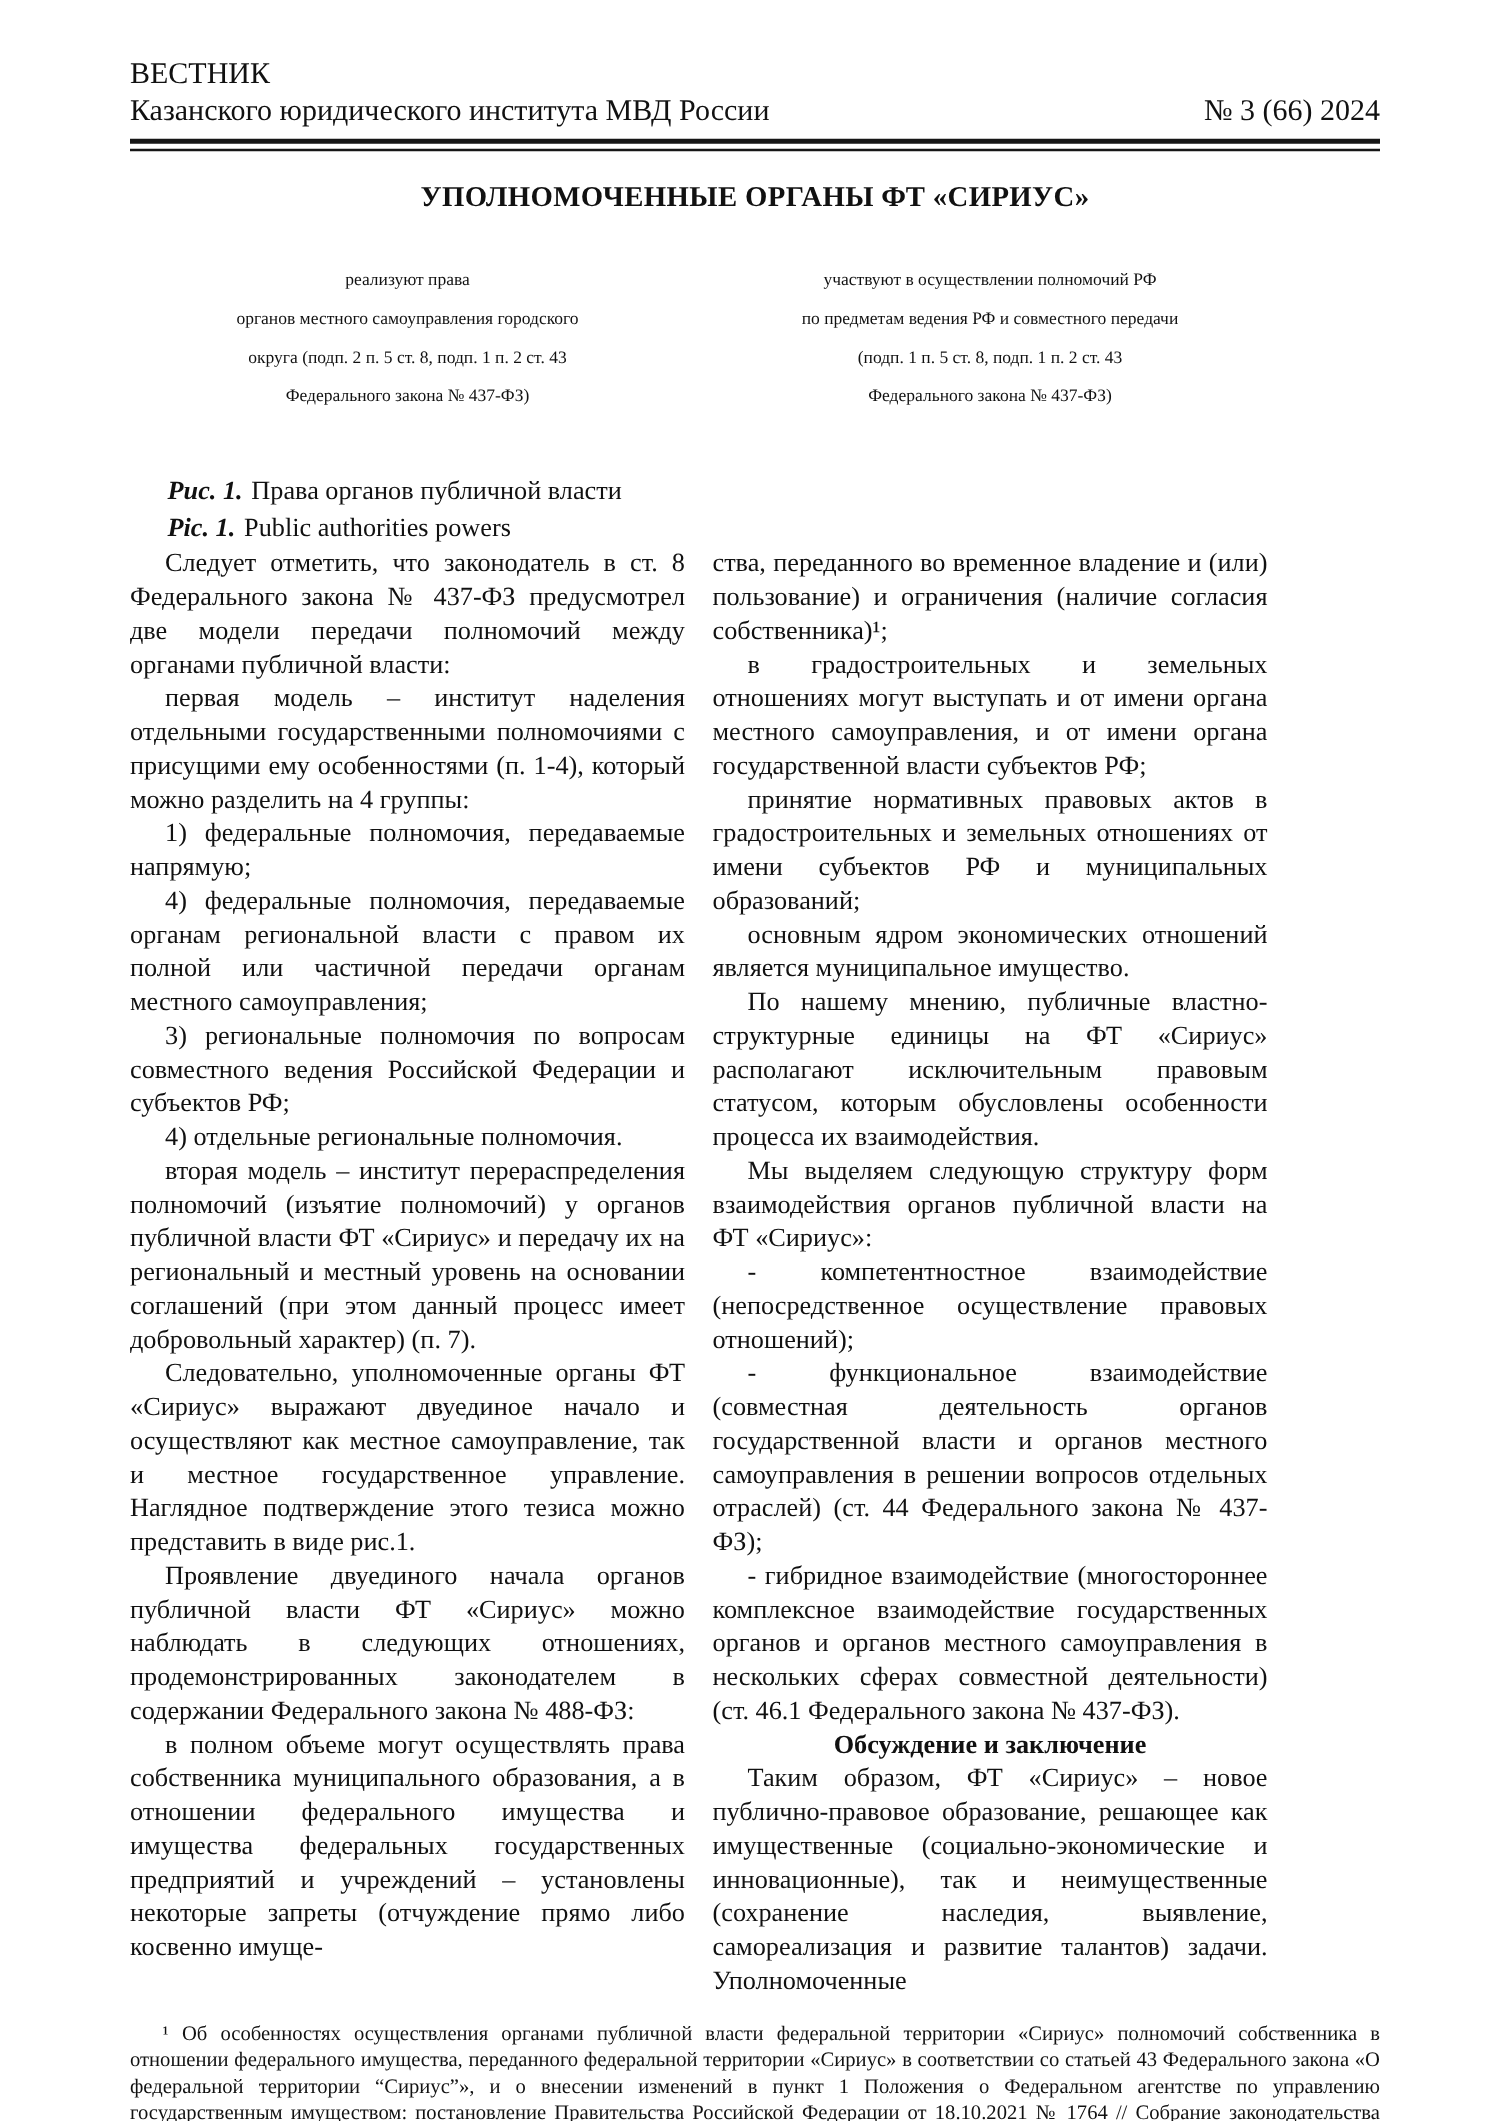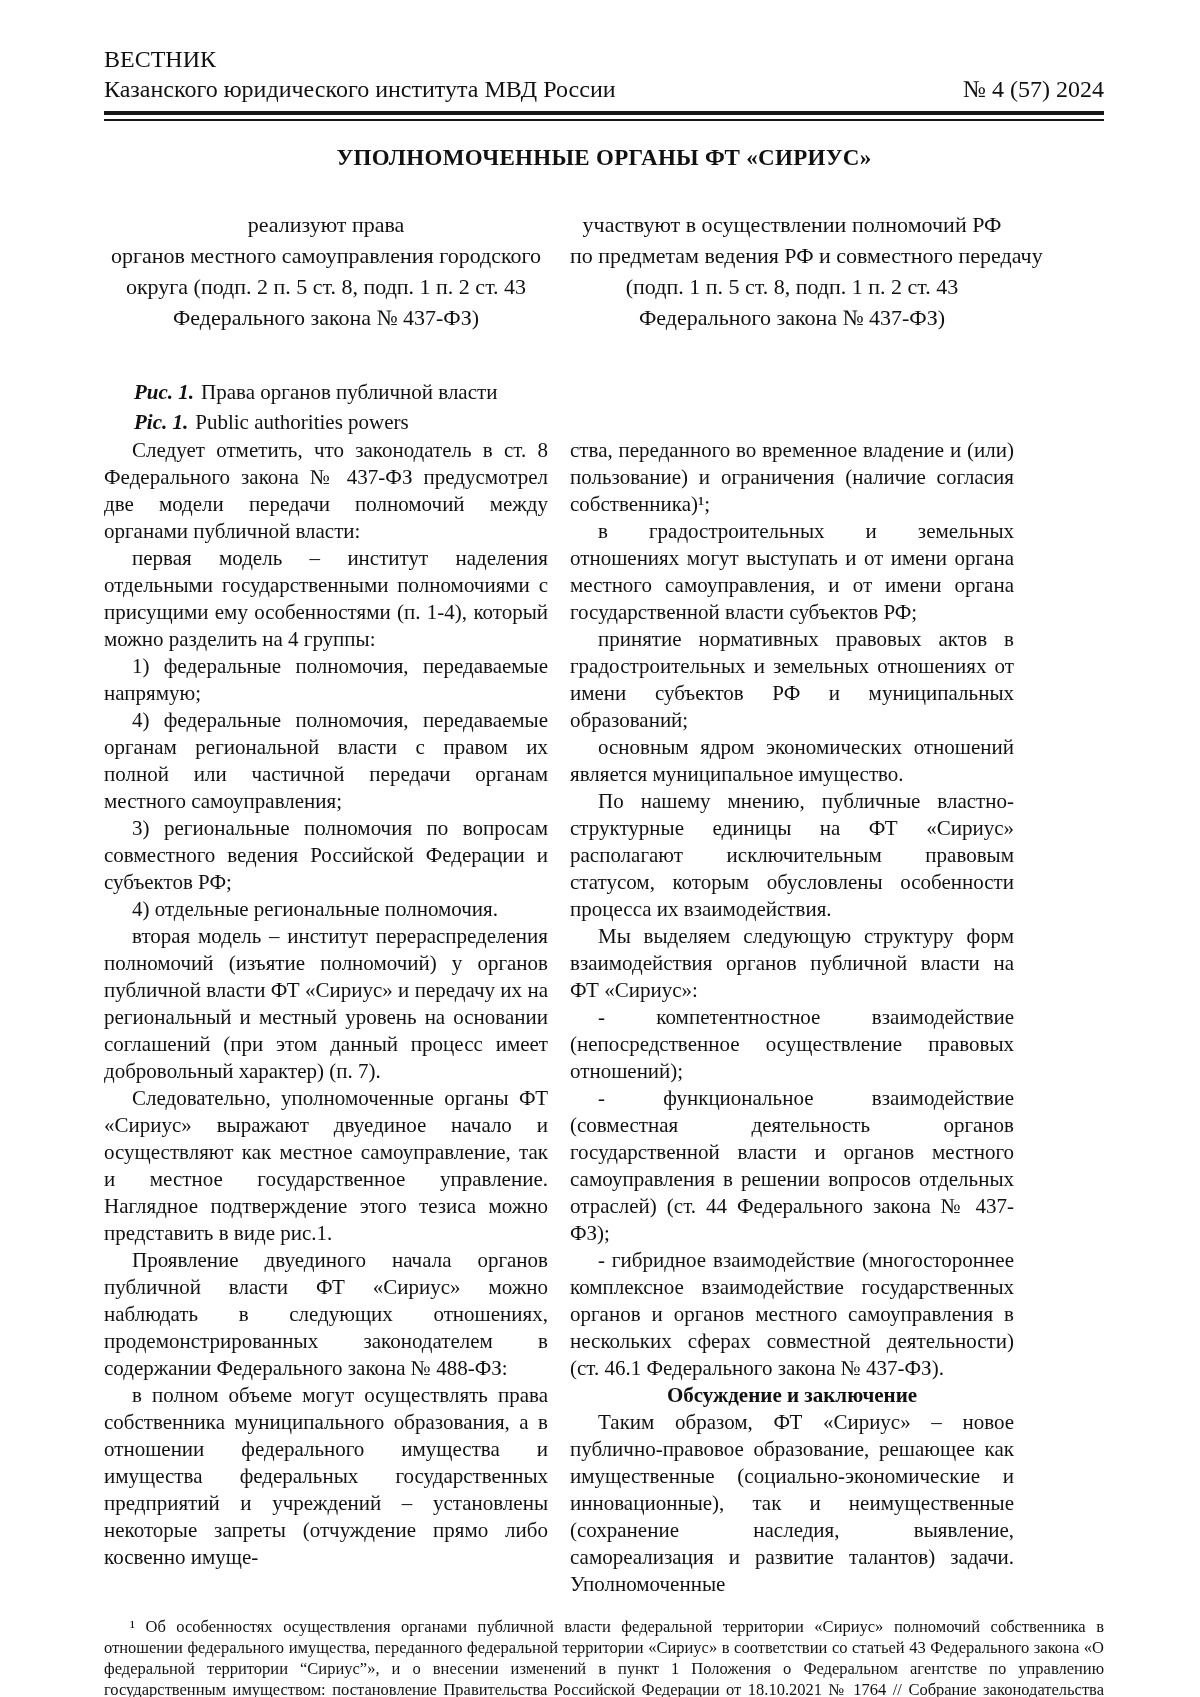--- a/index.html
+++ b/index.html
@@ -28,21 +28,21 @@
   
   .article-title {
     margin-top: 24px;
     text-align: center;
     font-size: 23px;
     font-weight: bold;
     letter-spacing: 0.3px;
   }
   
   .fig-cols { display: flex; gap: 22px; margin-top: 38px; }
-  .fig-col { width: 444px; text-align: center; font-size: 22px; line-height: 31px; }
+  .fig-col { width: 444px; text-align: center; font-size: 14px; line-height: 31px; }
   .fig-line { white-space: nowrap; }
   
   .caption { margin-top: 44px; padding-left: 30px; font-size: 21px; line-height: 30px; }
   .cap-label { font-weight: bold; font-style: italic; margin-right: 7px; }
   
   .columns { display: flex; gap: 22px; }
   .col { width: 444px; font-size: 21px; line-height: 27px; text-align: justify; }
   .col p { text-indent: 28px; }
   .col p.cont { text-indent: 0; }
   .subheading {
@@ -65,37 +65,37 @@
 <body>
 
 <div class="page">
 
   <header>
     <div class="hdr-row">
       <div class="hdr-left">
         <div>ВЕСТНИК</div>
         <div>Казанского юридического института МВД России</div>
       </div>
-      <div class="hdr-right">№ 4 (57) 2024</div>
+      <div class="hdr-right">№ 3 (66) 2024</div>
     </div>
     <div class="double-rule"></div>
   </header>
 
   <h1 class="article-title">УПОЛНОМОЧЕННЫЕ ОРГАНЫ ФТ «СИРИУС»</h1>
 
   <section class="fig-cols">
     <div class="fig-col">
       <div class="fig-line">реализуют права</div>
       <div class="fig-line">органов местного самоуправления городского</div>
       <div class="fig-line">округа (подп. 2 п. 5 ст. 8, подп. 1 п. 2 ст. 43</div>
       <div class="fig-line">Федерального закона № 437-ФЗ)</div>
     </div>
     <div class="fig-col">
       <div class="fig-line">участвуют в осуществлении полномочий РФ</div>
-      <div class="fig-line">по предметам ведения РФ и совместного передачу</div>
+      <div class="fig-line">по предметам ведения РФ и совместного передачи</div>
       <div class="fig-line">(подп. 1 п. 5 ст. 8, подп. 1 п. 2 ст. 43</div>
       <div class="fig-line">Федерального закона № 437-ФЗ)</div>
     </div>
   </section>
 
   <div class="caption">
     <div>
       <span class="cap-label">Рис. 1.</span><span>Права органов публичной власти</span>
     </div>
     <div>

